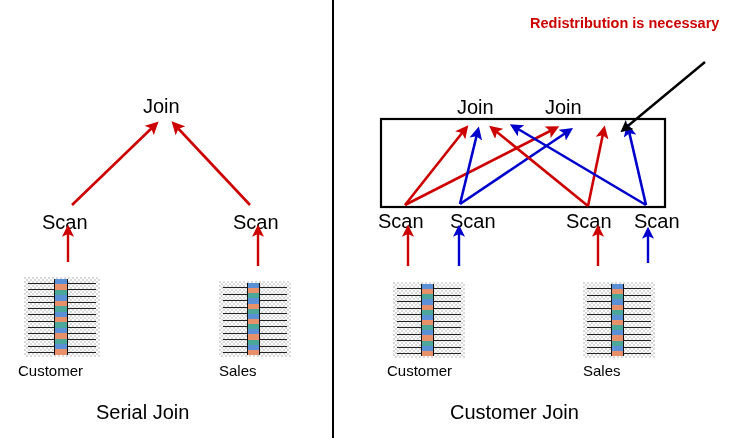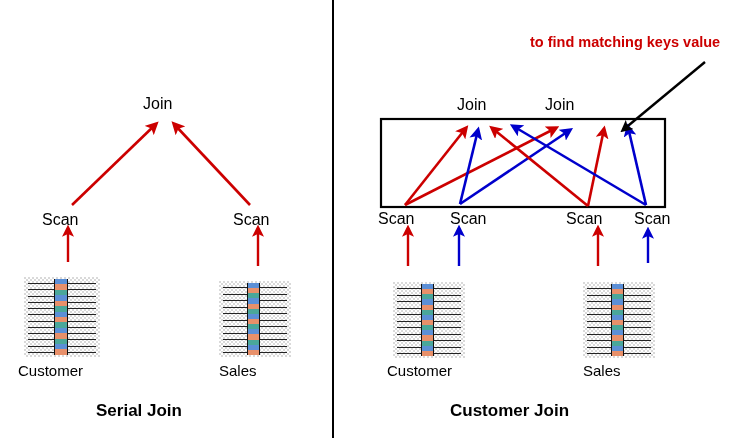--- a/index.html
+++ b/index.html
@@ -23,29 +23,29 @@
     height: 438px;
     background: #000000;
   }
   .lbl {
     position: absolute;
     color: #000000;
     white-space: nowrap;
     line-height: 1;
   }
   .node-label {
-    font-size: 16px;
+    font-size: 20px;
   }
   .table-label {
     font-size: 15px;
     text-align: center;
   }
   .panel-title {
-    font-size: 17px;
-    font-weight: bold;
+    font-size: 20px;
+    font-weight: normal;
   }
   .note {
     position: absolute;
     color: #cc0000;
     font-weight: bold;
     font-size: 14.5px;
     line-height: 1.25;
     white-space: nowrap;
   }
   svg.overlay {
@@ -176,21 +176,21 @@
         <div class="cell" style="background: rgb(232, 144, 106);"></div>
         <div class="cell" style="background: rgb(74, 167, 154);"></div>
         <div class="cell" style="background: rgb(91, 143, 214);"></div>
         <div class="cell" style="background: rgb(232, 144, 106);"></div>
       </div>
   </div>
   <div class="lbl table-label" style="left:219px; top:363px;">Sales</div>
 
   <div class="lbl panel-title" style="left:96px; top:402px;">Serial Join</div>
 
-  <div class="note" style="left:530px; top:33px;">to find matching keys value</div>
+  <div class="note" style="left:530px; top:14px;">Redistribution is necessary</div>
 
   <div class="lbl node-label" style="left:457px; top:97px;">Join</div>
   <div class="lbl node-label" style="left:545px; top:97px;">Join</div>
 
   <div class="lbl node-label" style="left:378px; top:211px;">Scan</div>
   <div class="lbl node-label" style="left:450px; top:211px;">Scan</div>
   <div class="lbl node-label" style="left:566px; top:211px;">Scan</div>
   <div class="lbl node-label" style="left:634px; top:211px;">Scan</div>
 
   <div class="dbtable" style="left:393px; top:282px; width:72px; height:76px;">

